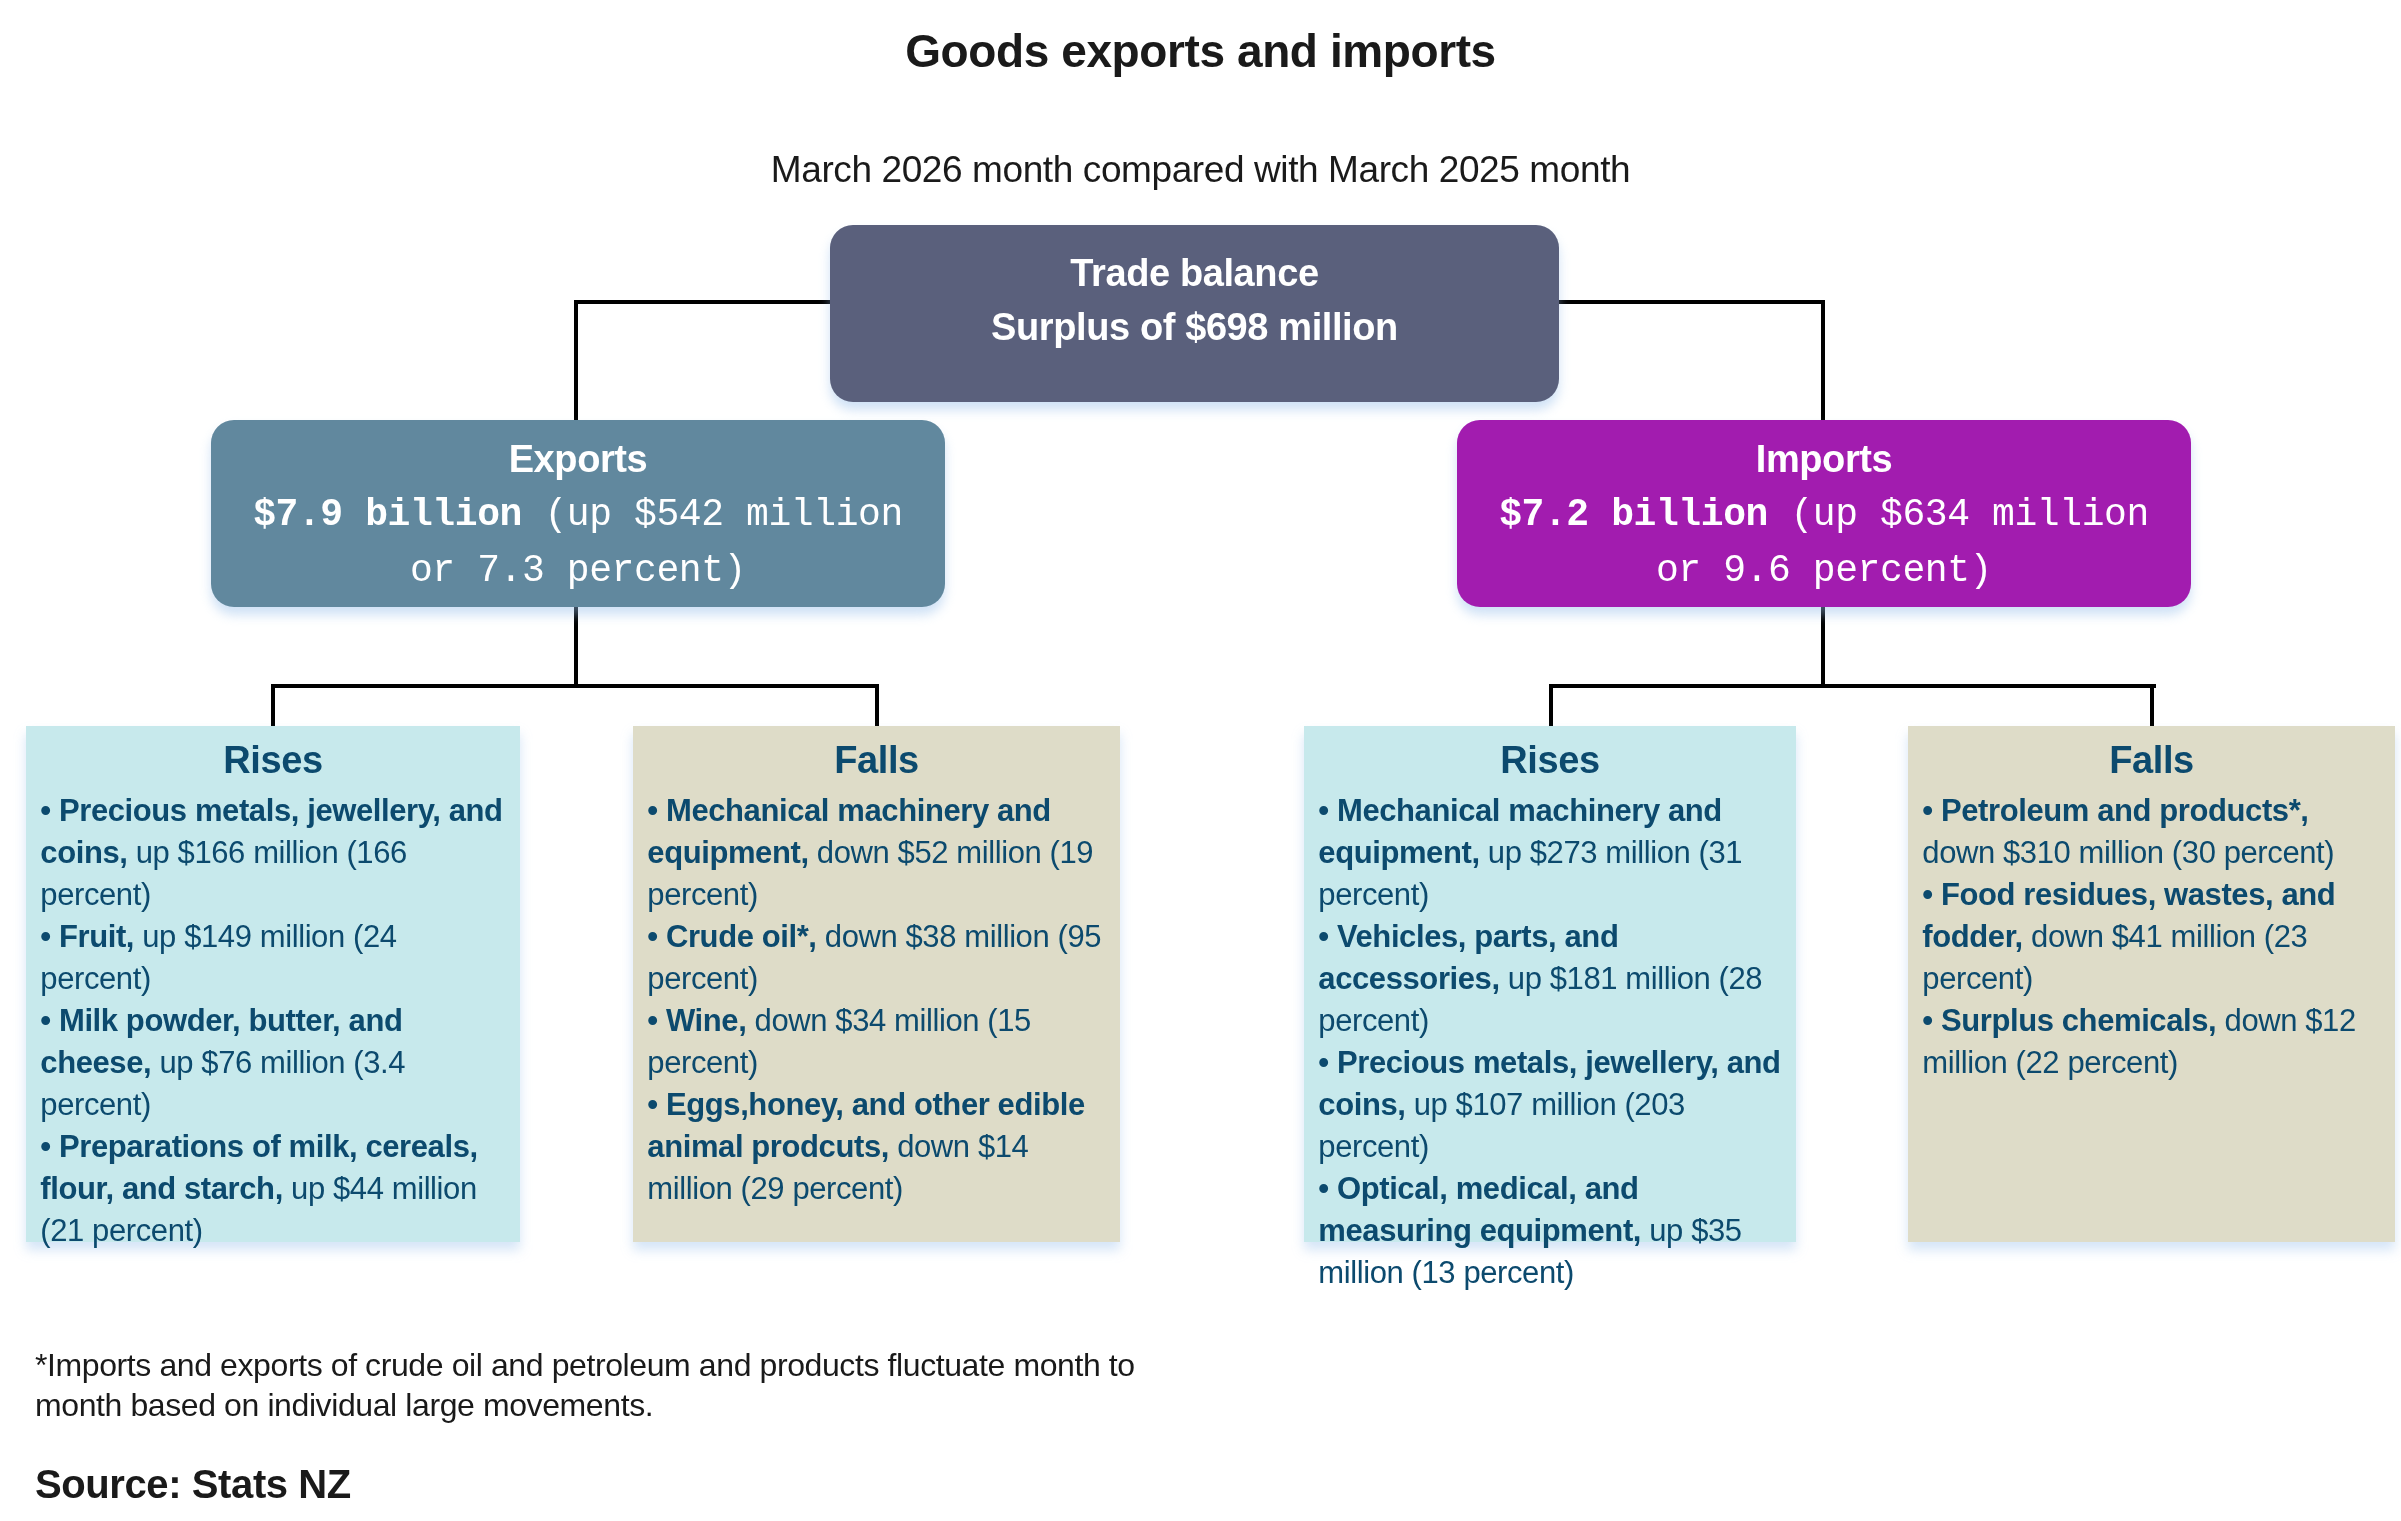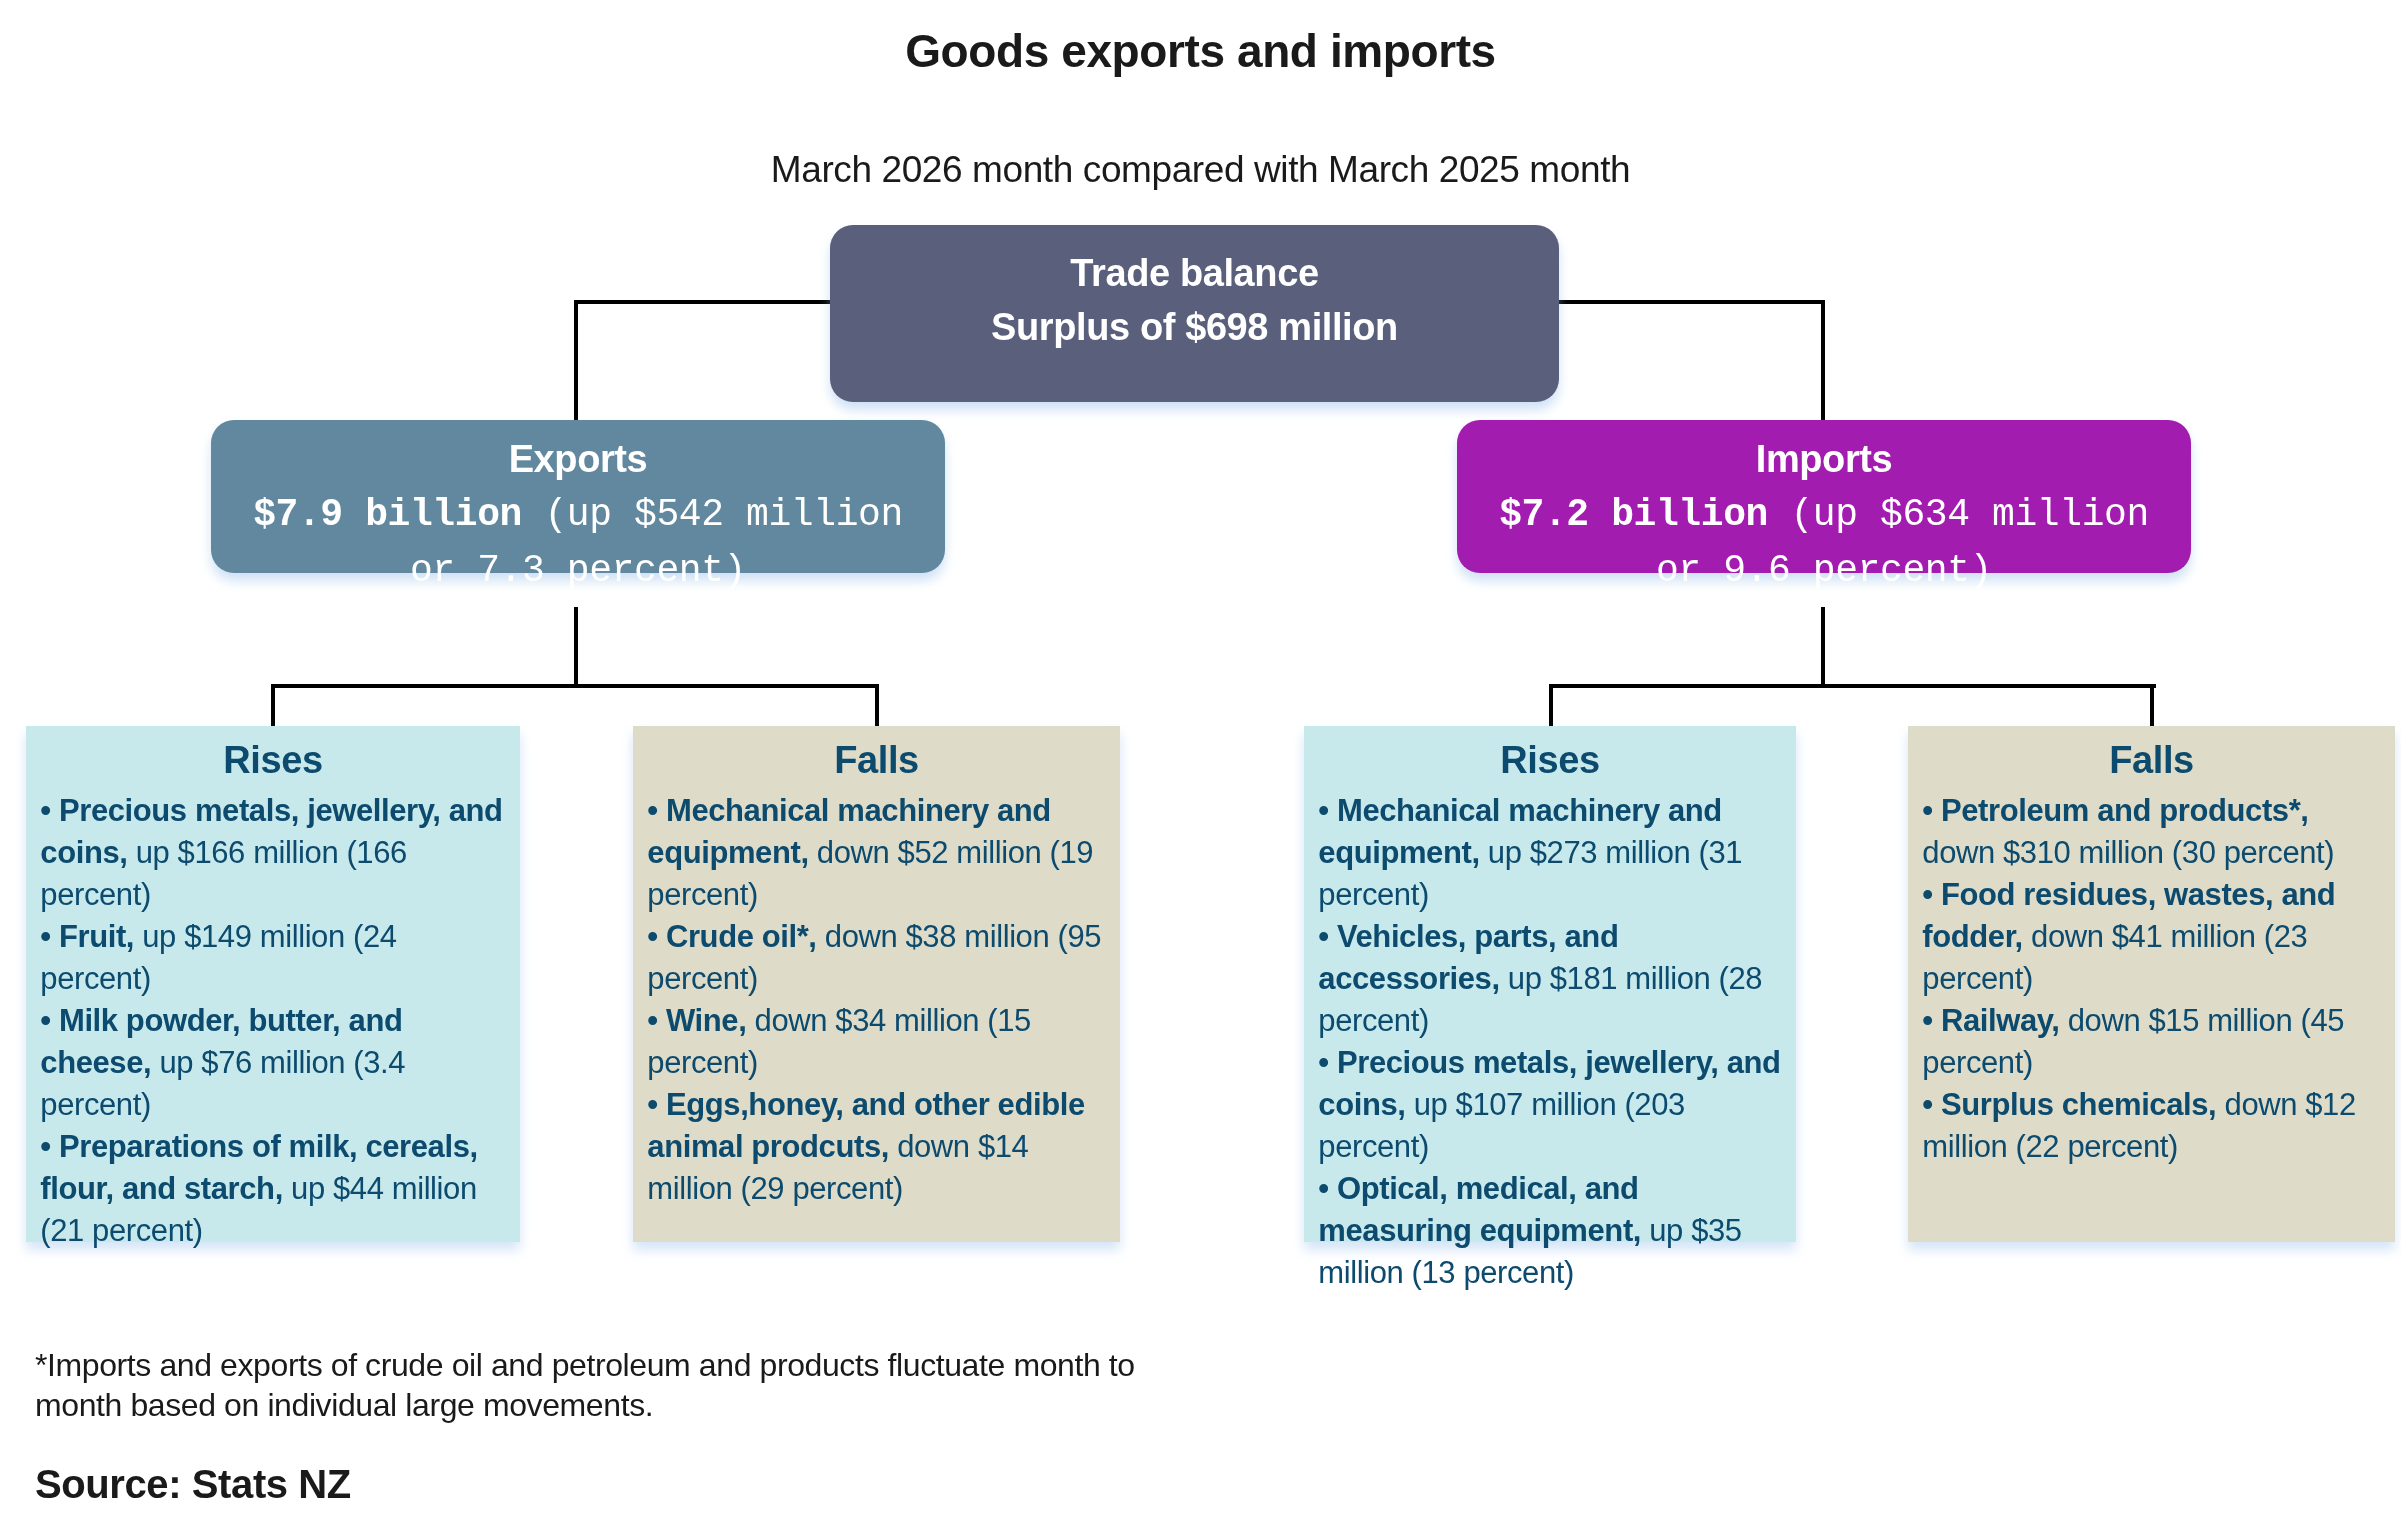--- a/index.html
+++ b/index.html
@@ -7,21 +7,21 @@
     position:relative;width:2401px;height:1521px;background:#ffffff;overflow:hidden;
     font-family:"Liberation Sans",sans-serif;color:#1a1a1a;letter-spacing:-0.4px;
   }
   .center-text{position:absolute;left:0;right:0;text-align:center;}
   #title{top:24px;font-size:46px;font-weight:700;}
   #subtitle{top:149px;font-size:37px;font-weight:400;}
   .node{position:absolute;color:#ffffff;text-align:center;
         box-shadow:0 8px 11px rgba(150,190,235,0.45);border-radius:23px;}
   #root-box{left:830px;top:225px;width:729px;height:156px;padding-top:20.6px;box-sizing:content-box;}
   #root-box .line{font-size:38px;font-weight:700;line-height:54px;}
-  .branch{width:734px;height:153px;top:420px;}
+  .branch{width:734px;height:187px;top:420px;}
   #exports-box{left:211px;}
   #imports-box{left:1457px;}
   .branch-title{font-size:38px;font-weight:700;line-height:56px;margin-top:11px;}
   .branch-sub{font-size:38px;line-height:56px;padding:0 24px;font-family:Liberation Mono, monospace;}
   .branch-sub .bold{font-weight:700;}
   .leaf{position:absolute;top:726px;height:516px;color:#0c4a6e;text-align:left;
         box-shadow:0 8px 11px rgba(150,190,235,0.40);box-sizing:border-box;padding:8px 14.3px 0 14.3px;}
   #exp-rises{left:26px;width:494px;}
   #exp-falls{left:633px;width:487px;}
   #imp-rises{left:1304px;width:492px;}
@@ -99,21 +99,20 @@
         <div><span class="item-name">• Precious metals, jewellery, and coins,</span><span class="item-detail"> up $107 million (203 percent)</span></div>
         <div><span class="item-name">• Optical, medical, and measuring equipment,</span><span class="item-detail"> up $35 million (13 percent)</span></div>
       </div>
   </div>
 
   <div id="imp-falls" class="leaf" style="background: rgb(222, 220, 200);">
     <div class="leaf-header">Falls</div>
     <div class="leaf-items">
         <div><span class="item-name">• Petroleum and products*,</span><span class="item-detail"> down $310 million (30 percent)</span></div>
         <div><span class="item-name">• Food residues, wastes, and fodder,</span><span class="item-detail"> down $41 million (23 percent)</span></div>
-        <div><span class="item-name">• Railway,</span><span class="item-detail"> down $15 million (45 percent)</span></div>
         <div><span class="item-name">• Surplus chemicals,</span><span class="item-detail"> down $12 million (22 percent)</span></div>
       </div>
   </div>
 
   <div id="footnote">*Imports and exports of crude oil and petroleum and products fluctuate month to month based on individual large movements.</div>
   <div id="source">Source: Stats NZ</div>
 
 </div>
 
 

